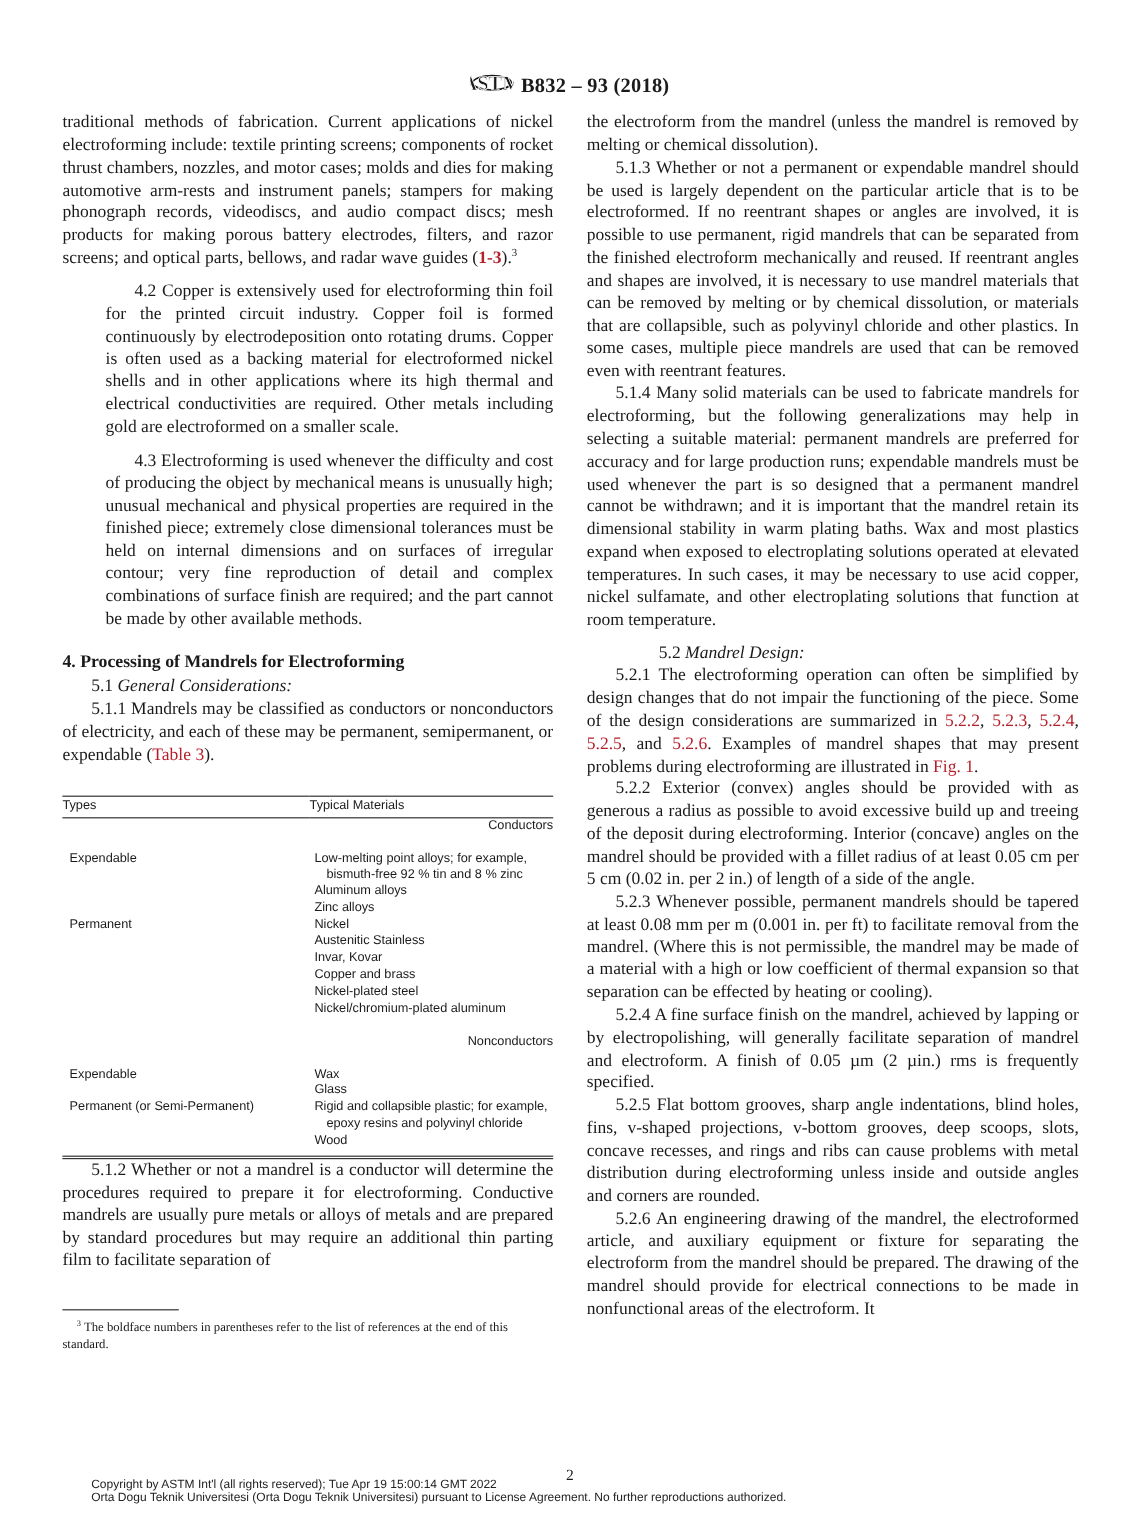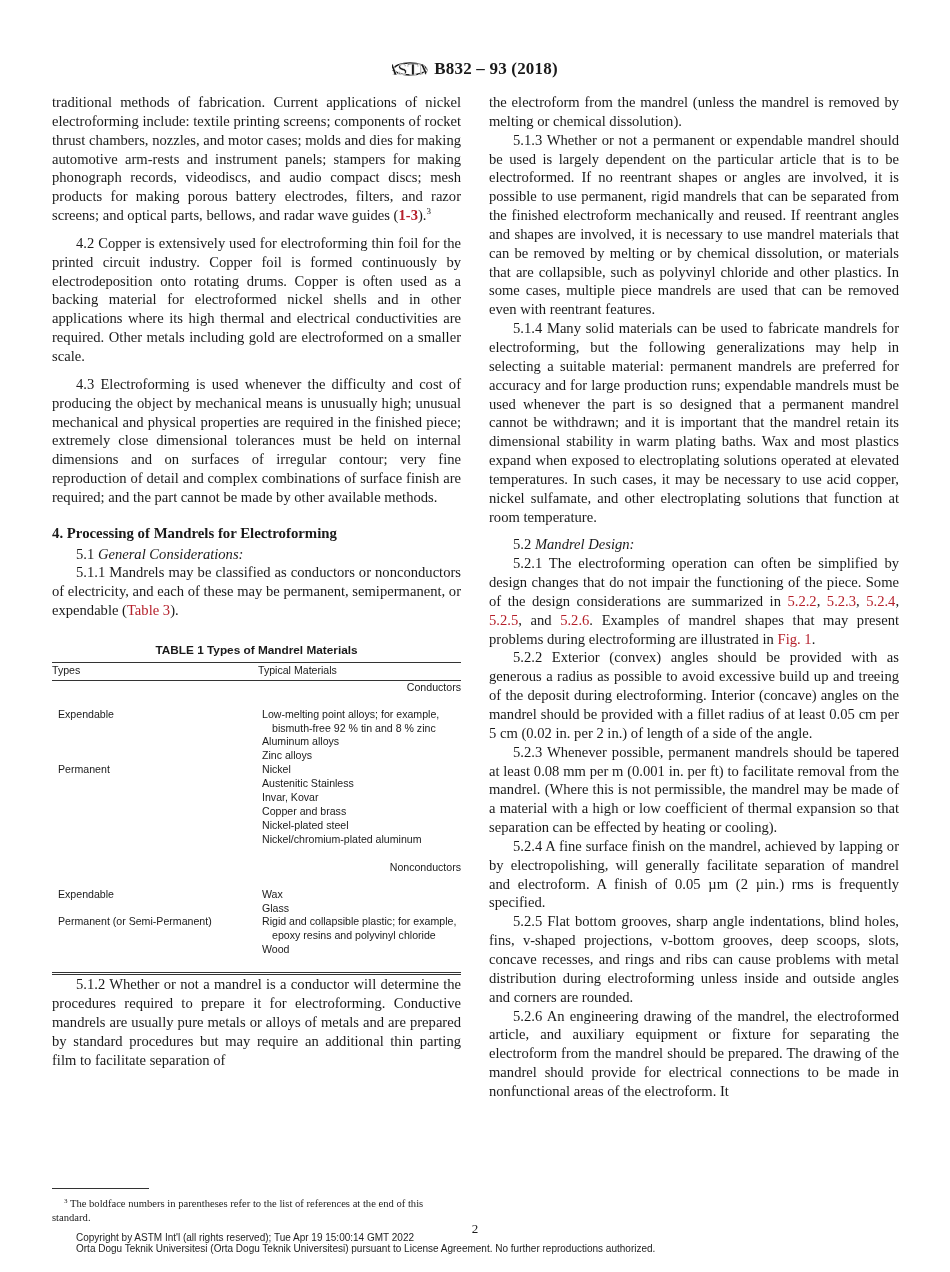--- a/index.html
+++ b/index.html
@@ -1,44 +1,44 @@
 <!DOCTYPE html>
 <html><head>
 <meta charset="utf-8">
 <style>
   html, body { margin: 0; padding: 0; background: #ffffff; }
   body { width: 950px; height: 1272px; position: relative; overflow: hidden; color: #1a1a1a; }
   .header { position: absolute; top: 56px; left: 0; width: 950px; text-align: center; height: 28px; }
-  .header-inner { display: inline-flex; align-items: center; gap: 6px; }
+  .header-inner { display: inline-flex; align-items: flex-end; gap: 6px; }
   .logo { width: 36px; height: 26px; }
   .doc-id { font-family: Liberation Serif, serif; font-weight: bold; font-size: 17px; color: #1a1a1a; letter-spacing: 0.2px; }
   .col { position: absolute; top: 93px; font-family: "Liberation Serif", serif; font-size: 14.6px; line-height: 18.85px; text-align: justify; hyphens: manual; }
   .col-left { left: 52px; width: 409px; }
   .col-right { left: 489px; width: 410px; }
   p { margin: 0; text-indent: 24px; }
-  p.gap { margin-top: 9px; }
+  p.gap { margin-top: 9px; margin-left: 36px; }
   p.cont { text-indent: 0; }
   .link { color: #b51f2a; }
   .bold { font-weight: bold; }
   .ital { font-style: italic; }
   sup { font-size: 9px; line-height: 0; vertical-align: 6px; }
   h2 { font-family: "Liberation Serif", serif; font-size: 14.8px; font-weight: bold; margin: 17px 0 2px 0; text-align: left; line-height: 18.85px; }
   .table-wrap { margin-top: 24px; font-family: "Liberation Sans", sans-serif; font-size: 10.6px; line-height: 13.9px; text-align: left; }
   .table-title { text-align: center; font-weight: bold; font-size: 11.8px; margin-bottom: 4px; }
   table { width: 100%; border-collapse: collapse; }
   thead th { font-weight: normal; border-top: 1.5px solid #333; border-bottom: 1px solid #333; padding: 1px 0 2px 0; }
   th.types, td.type { width: 200px; }
   td { vertical-align: top; padding: 0; }
   td.type { padding-left: 6px; }
   td.mat { padding-left: 4px; }
   .group-row td { text-align: right; padding: 0 0 13px 0; }
   .hang { padding-left: 10px; text-indent: -10px; display: block; }
-  tbody.last tr:last-child td { padding-bottom: 14px; }
+  tbody.last tr:last-child td { padding-bottom: 4px; }
   .table-bottom { border-top: 3px double #333; height: 0; margin-top: 1px; }
-  .footnote-area { position: absolute; left: 52px; top: 1188px; width: 409px; font-family: "Liberation Serif", serif; font-size: 10.6px; line-height: 13.6px; }
+  .footnote-area { position: absolute; left: 52px; top: 1091px; width: 409px; font-family: "Liberation Serif", serif; font-size: 10.6px; line-height: 13.6px; }
   .fn-rule { width: 97px; border-top: 1px solid #333; margin-bottom: 8px; }
   .fn-text { text-indent: 12px; text-align: left; }
   .fn-text sup { font-size: 7px; vertical-align: 4px; }
   .page-number { position: absolute; top: 1221px; left: 0; width: 950px; text-align: center; font-family: "Liberation Serif", serif; font-size: 13px; }
   .copyright { position: absolute; top: 1232px; left: 76px; font-family: "Liberation Sans", sans-serif; font-size: 10px; line-height: 11px; color: #222; }
 </style>
 </head>
 <body>
 
 <div class="header">
@@ -58,21 +58,20 @@
 
   <p class="gap">4.3 Electroforming is used whenever the difficulty and cost of producing the object by mechanical means is unusually high; unusual mechanical and physical properties are required in the finished piece; extremely close dimensional tolerances must be held on internal dimensions and on surfaces of irregular contour; very fine reproduction of detail and complex combinations of surface finish are required; and the part cannot be made by other available methods.</p>
 
   <h2>4. Processing of Mandrels for Electroforming</h2>
 
   <p><span>5.1 </span><span class="ital">General Considerations:</span></p>
 
   <p><span>5.1.1 Mandrels may be classified as conductors or nonconductors of electricity, and each of these may be permanent, semipermanent, or expendable (</span><span class="link">Table 3</span><span>).</span></p>
 
   <div class="table-wrap">
-    <div class="table-title">TABLE 1 Types of Mandrel Materials</div>
     <table>
       <thead>
         <tr>
           <th class="types">Types</th>
           <th>Typical Materials</th>
         </tr>
       </thead>
       <tbody>
         <tr class="group-row">
             <td colspan="2">Conductors</td>

